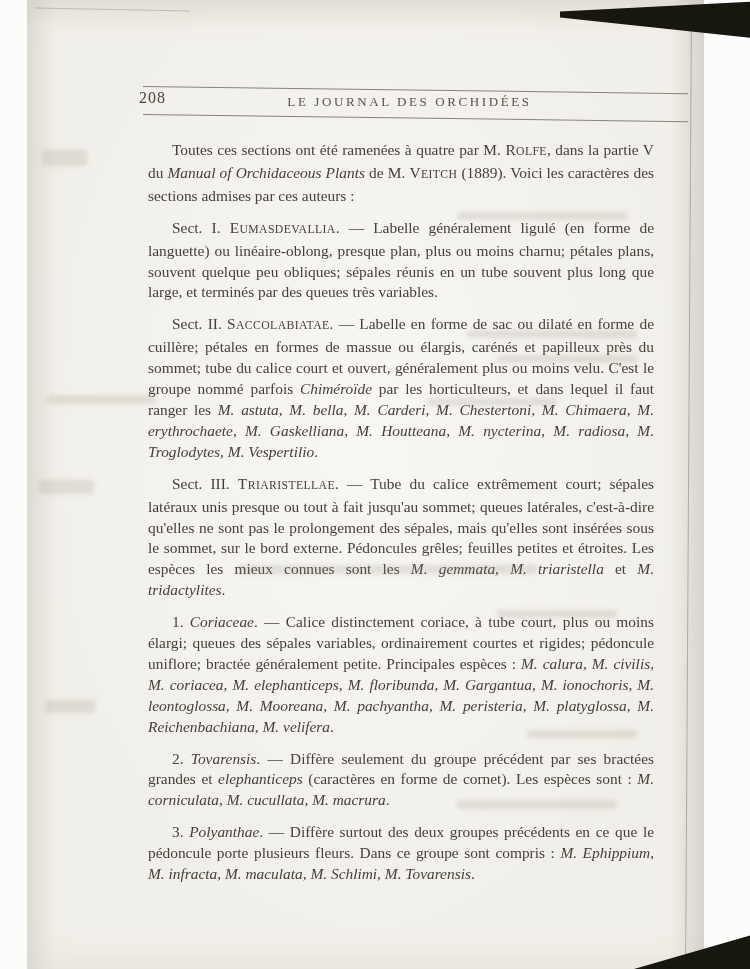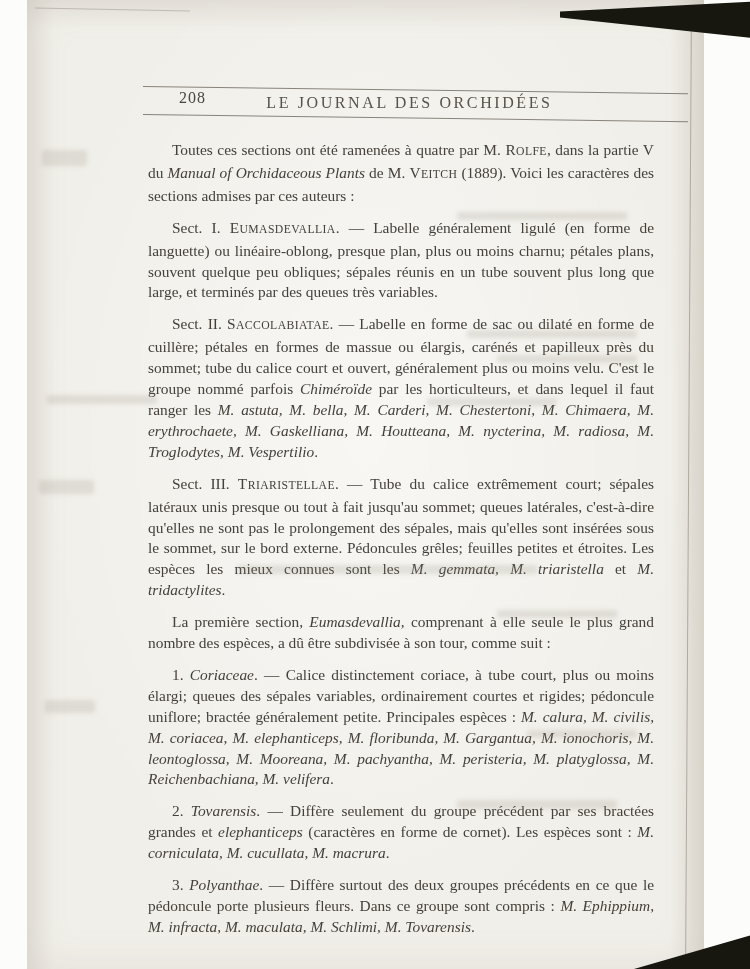--- a/index.html
+++ b/index.html
@@ -45,25 +45,25 @@
   }
   
   .rule{
     position:absolute;height:1px;background:rgba(100,95,86,.75);
     transform-origin:left center;
   }
   .rule-top{left:116px;top:86px;width:545px;transform:rotate(.75deg);}
   .rule-bottom{left:116px;top:114px;width:545px;transform:rotate(.75deg);}
   .page-num{
     position:absolute;left:112px;top:89px;
-    font-size:16px;color:#4a453e;letter-spacing:1px;margin-left:40px;
+    font-size:16px;color:#4a453e;letter-spacing:1px;
   }
   .journal-title{
     position:absolute;left:110px;top:94px;width:545px;
-    text-align:center;font-size:16px;letter-spacing:2.6px;
+    text-align:center;font-size:13px;letter-spacing:2.6px;
     color:#57524a;
   }
   
   .page-body{
     position:absolute;left:110px;top:129px;width:528px;
     font-size:15.4px;line-height:20.9px;
     color:var(--ink,#44403a);
     text-align:justify;
     text-rendering:optimizeLegibility;
   }
@@ -88,21 +88,20 @@
     <div class="rule rule-top"></div>
     <span class="page-num">208</span>
     <div class="journal-title">LE JOURNAL DES ORCHIDÉES</div>
     <div class="rule rule-bottom"></div>
 
     <div class="page-body">
         <p class="para"><span>Toutes ces sections ont été ramenées à quatre par M. </span><span class="s-sc"><span>R</span><span class="sc-sm">O</span><span class="sc-sm">L</span><span class="sc-sm">F</span><span class="sc-sm">E</span></span><span>, dans la partie V du </span><span class="s-i">Manual of Orchidaceous Plants</span><span> de M. </span><span class="s-sc"><span>V</span><span class="sc-sm">E</span><span class="sc-sm">I</span><span class="sc-sm">T</span><span class="sc-sm">C</span><span class="sc-sm">H</span></span><span> (1889). Voici les caractères des sections admises par ces auteurs :</span></p>
         <p class="para"><span>Sect. I. </span><span class="s-sc"><span>E</span><span class="sc-sm">U</span><span class="sc-sm">M</span><span class="sc-sm">A</span><span class="sc-sm">S</span><span class="sc-sm">D</span><span class="sc-sm">E</span><span class="sc-sm">V</span><span class="sc-sm">A</span><span class="sc-sm">L</span><span class="sc-sm">L</span><span class="sc-sm">I</span><span class="sc-sm">A</span></span><span>. — Labelle généralement ligulé (en forme de languette) ou linéaire-oblong, presque plan, plus ou moins charnu; pétales plans, souvent quelque peu obliques; sépales réunis en un tube souvent plus long que large, et terminés par des queues très variables.</span></p>
         <p class="para"><span>Sect. II. </span><span class="s-sc"><span>S</span><span class="sc-sm">A</span><span class="sc-sm">C</span><span class="sc-sm">C</span><span class="sc-sm">O</span><span class="sc-sm">L</span><span class="sc-sm">A</span><span class="sc-sm">B</span><span class="sc-sm">I</span><span class="sc-sm">A</span><span class="sc-sm">T</span><span class="sc-sm">A</span><span class="sc-sm">E</span></span><span>. — Labelle en forme de sac ou dilaté en forme de cuillère; pétales en formes de massue ou élargis, carénés et papilleux près du sommet; tube du calice court et ouvert, généralement plus ou moins velu. C'est le groupe nommé parfois </span><span class="s-i">Chiméroïde</span><span> par les horticulteurs, et dans lequel il faut ranger les </span><span class="s-i">M. astuta, M. bella, M. Carderi, M. Chestertoni, M. Chimaera, M. erythrochaete, M. Gaskelliana, M. Houtteana, M. nycterina, M. radiosa, M. Troglodytes, M. Vespertilio</span><span>.</span></p>
         <p class="para"><span>Sect. III. </span><span class="s-sc"><span>T</span><span class="sc-sm">R</span><span class="sc-sm">I</span><span class="sc-sm">A</span><span class="sc-sm">R</span><span class="sc-sm">I</span><span class="sc-sm">S</span><span class="sc-sm">T</span><span class="sc-sm">E</span><span class="sc-sm">L</span><span class="sc-sm">L</span><span class="sc-sm">A</span><span class="sc-sm">E</span></span><span>. — Tube du calice extrêmement court; sépales latéraux unis presque ou tout à fait jusqu'au sommet; queues latérales, c'est-à-dire qu'elles ne sont pas le prolongement des sépales, mais qu'elles sont insérées sous le sommet, sur le bord externe. Pédoncules grêles; feuilles petites et étroites. Les espèces les mieux connues sont les </span><span class="s-i">M. gemmata, M. triaristella</span><span> et </span><span class="s-i">M. tridactylites</span><span>.</span></p>
-        <p class="para"><span>La première section, </span><span class="s-i">Eumasdevallia,</span><span> comprenant à elle seule le plus grand nombre des espèces, a dû être subdivisée à son tour, comme suit :</span></p>
         <p class="para"><span>1. </span><span class="s-i">Coriaceae</span><span>. — Calice distinctement coriace, à tube court, plus ou moins élargi; queues des sépales variables, ordinairement courtes et rigides; pédoncule uniflore; bractée généralement petite. Principales espèces : </span><span class="s-i">M. calura, M. civilis, M. coriacea, M. elephanticeps, M. floribunda, M. Gargantua, M. ionochoris, M. leontoglossa, M. Mooreana, M. pachyantha, M. peristeria, M. platyglossa, M. Reichenbachiana, M. velifera</span><span>.</span></p>
         <p class="para"><span>2. </span><span class="s-i">Tovarensis</span><span>. — Diffère seulement du groupe précédent par ses bractées grandes et </span><span class="s-i">elephanticeps</span><span> (caractères en forme de cornet). Les espèces sont : </span><span class="s-i">M. corniculata, M. cucullata, M. macrura</span><span>.</span></p>
         <p class="para"><span>3. </span><span class="s-i">Polyanthae</span><span>. — Diffère surtout des deux groupes précédents en ce que le pédoncule porte plusieurs fleurs. Dans ce groupe sont compris : </span><span class="s-i">M. Ephippium, M. infracta, M. maculata, M. Schlimi, M. Tovarensis</span><span>.</span></p>
       </div>
 
     <div class="smudge" style="left:430px;top:212px;width:170px;height:8px;"></div>
     <div class="smudge" style="left:440px;top:330px;width:170px;height:8px;"></div>
     <div class="smudge" style="left:470px;top:355px;width:140px;height:8px;"></div>
     <div class="smudge" style="left:400px;top:398px;width:130px;height:8px;"></div>
     <div class="smudge" style="left:20px;top:395px;width:110px;height:9px;"></div>

